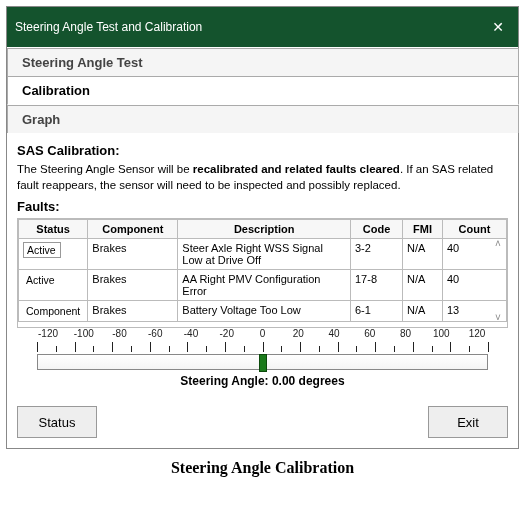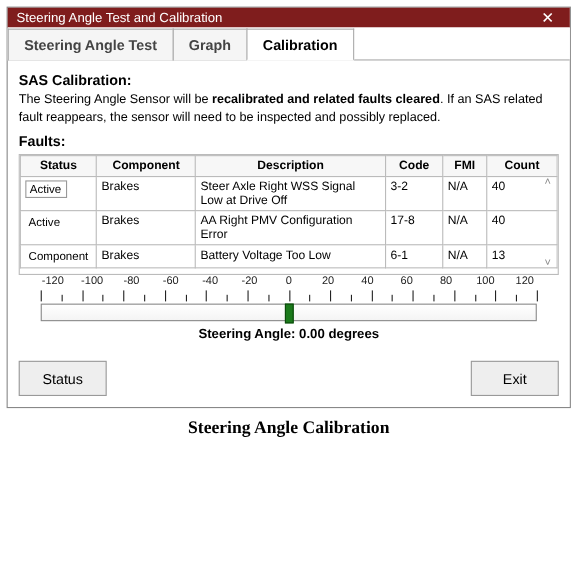--- a/index.html
+++ b/index.html
@@ -11,42 +11,43 @@
   }
   .wrapper {
     width: 525px;
     padding: 6px 6px 4px 6px;
   }
   .window {
     border: 1px solid #888;
     background: #fff;
   }
   .titlebar {
-    background: #7f1d1d;
+    background: #14532d;
     color: #fff;
     display: flex;
     align-items: center;
     justify-content: space-between;
-    height: 18px;
+    height: 40px;
     padding: 0 0 0 8px;
     font-size: 12px;
   }
   .titlebar .close {
     width: 40px;
     height: 26px;
     display: flex;
     align-items: center;
     justify-content: center;
     color: #fff;
     font-size: 14px;
   }
   .tabs {
     display: flex;
     border-bottom: 1px solid #aaa;
     background: #fff;
+    flex-direction: column;
   }
   .tab {
     padding: 6px 14px;
     font-size: 13px;
     font-weight: bold;
     border: 1px solid #aaa;
     border-bottom: none;
     margin-right: -1px;
     background: #fff;
     position: relative;
@@ -206,22 +207,22 @@
 
 <div class="wrapper">
   <div class="window">
     <div class="titlebar">
       <span>Steering Angle Test and Calibration</span>
       <div class="close">✕</div>
     </div>
 
     <div class="tabs">
       <div class="tab inactive">Steering Angle Test</div>
+      <div class="tab active">Calibration</div>
       <div class="tab inactive">Graph</div>
-      <div class="tab active">Calibration</div>
     </div>
 
     <div class="content">
       <div class="section-heading">SAS Calibration:</div>
       <div class="desc">
         <span>The Steering Angle Sensor will be </span><span class="bold">recalibrated and related faults cleared</span><span>. If an SAS related fault reappears, the sensor will need to be inspected and possibly replaced.</span>
       </div>
 
       <div class="faults-label">Faults:</div>
 

